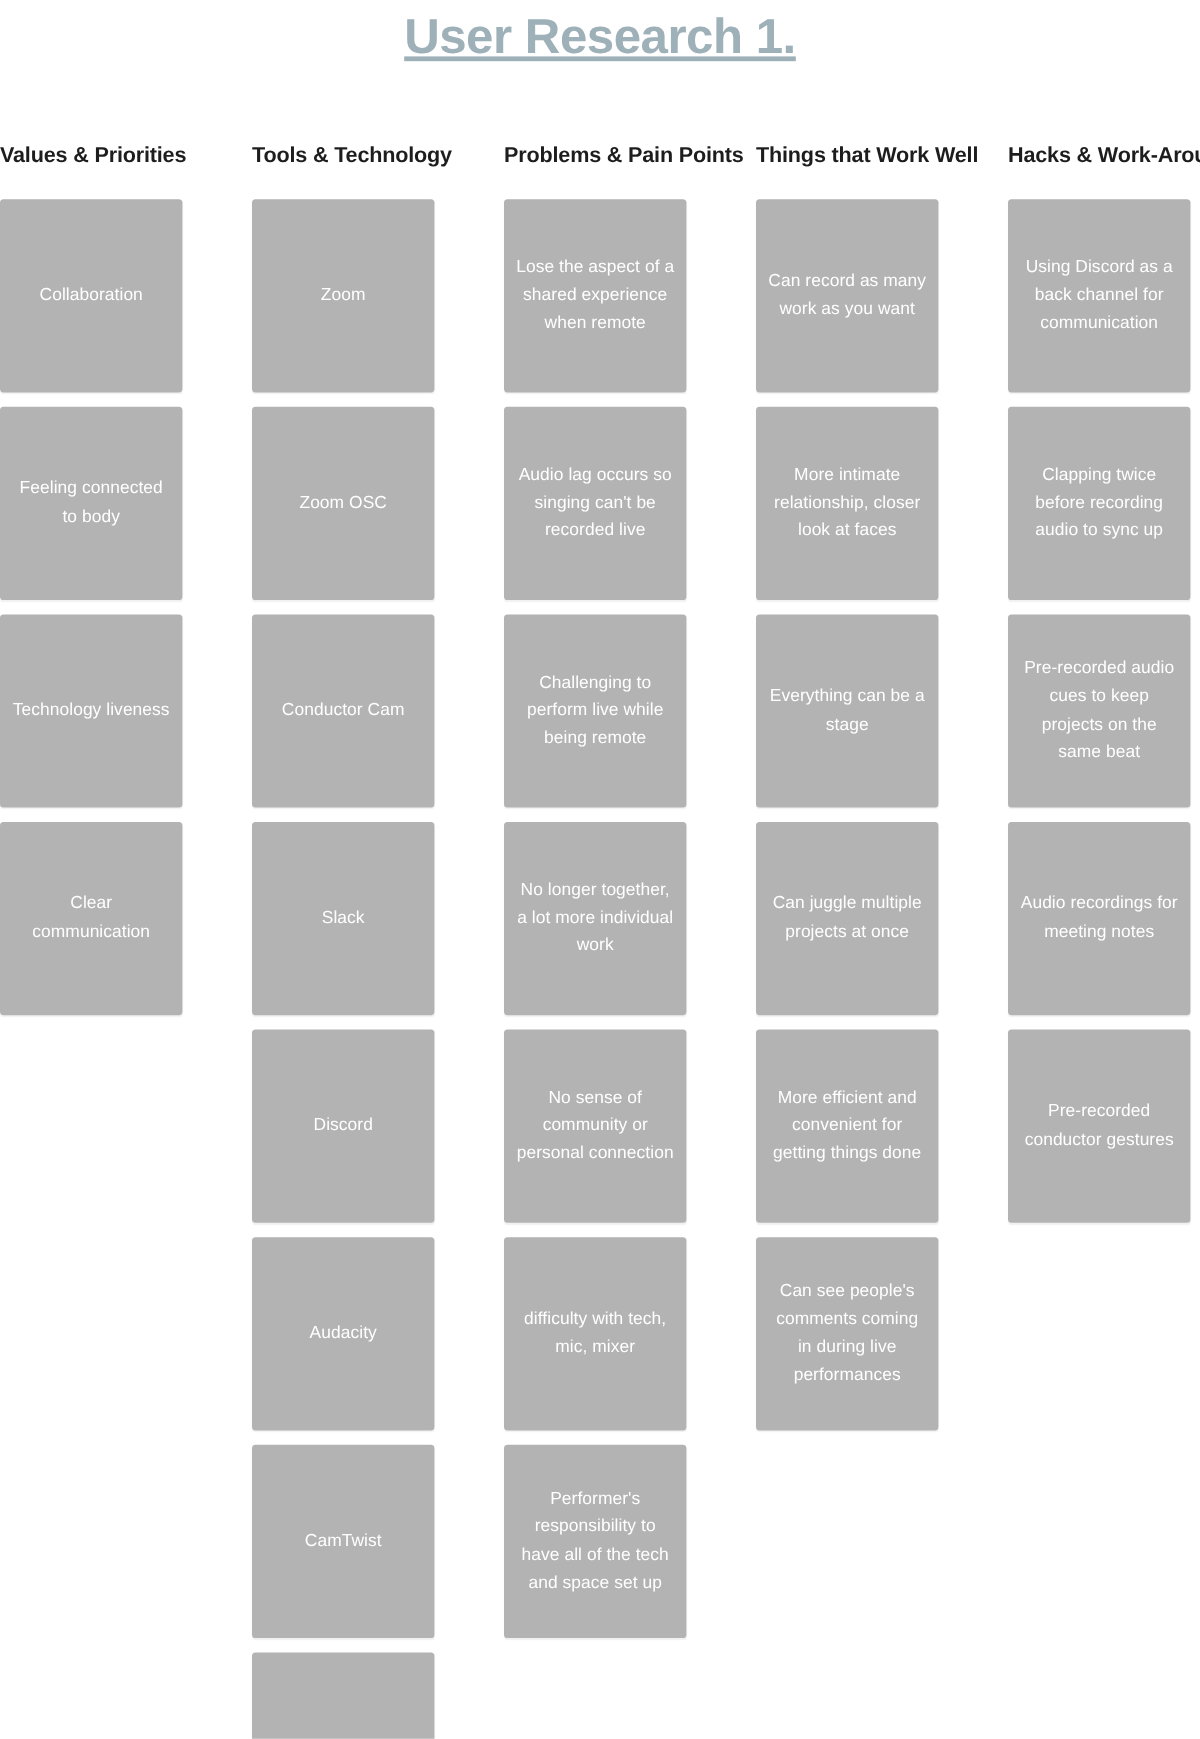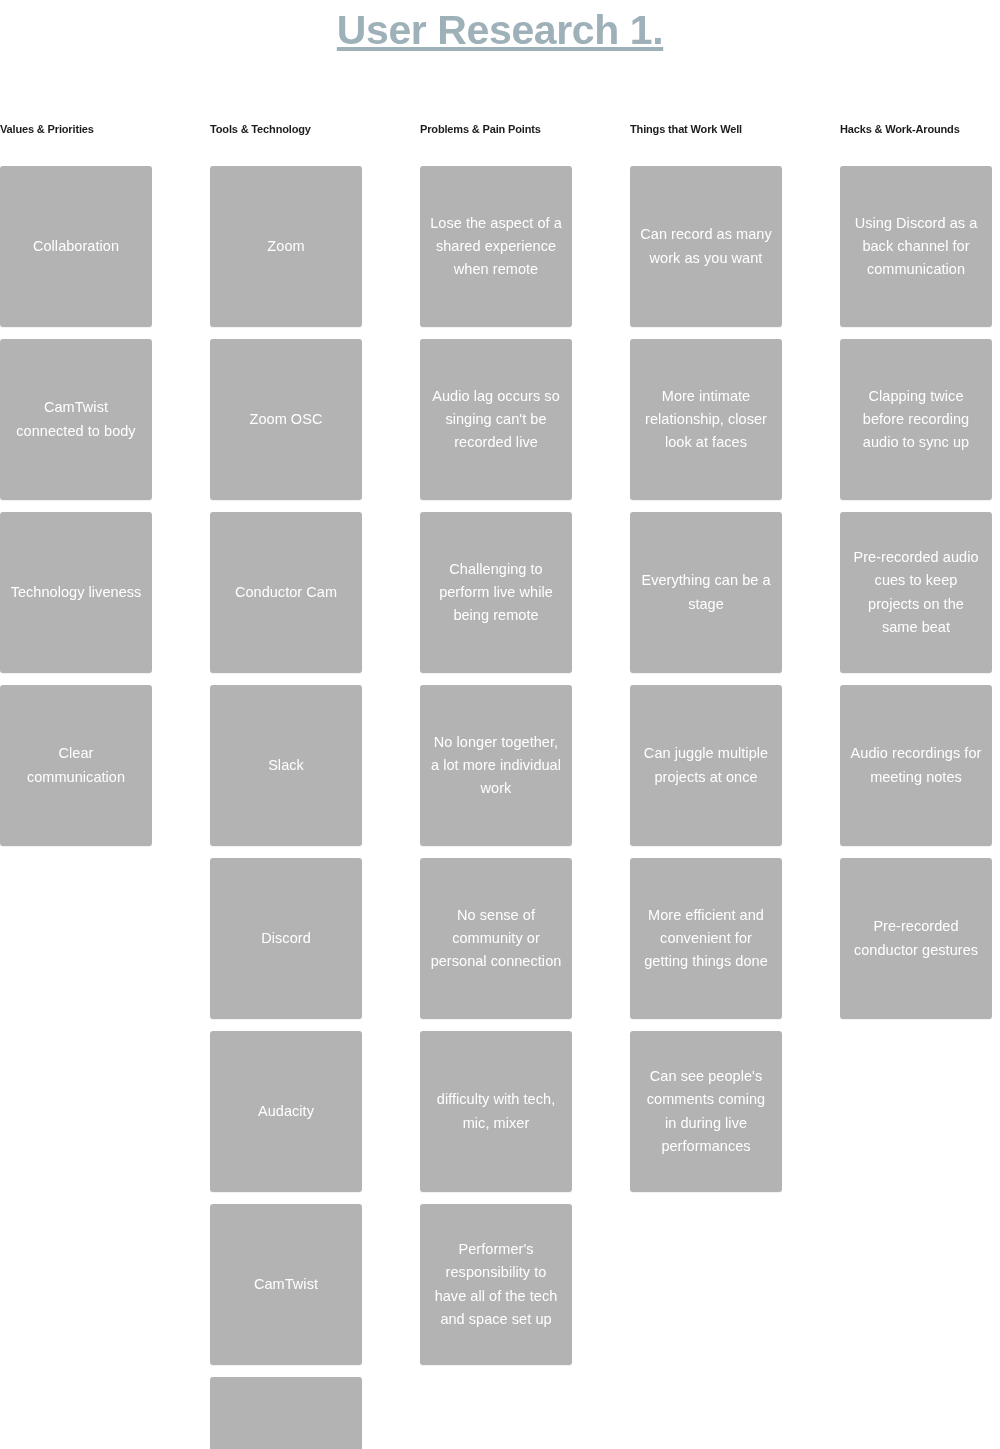--- a/index.html
+++ b/index.html
@@ -52,21 +52,21 @@
   .column {
     width: 152px;
     flex: 0 0 152px;
     display: flex;
     flex-direction: column;
   }
   
   .column.col-1 { margin-left: 0; }
 
   .column-header {
-    font-size: 11px;
+    font-size: 18px;
     font-weight: bold;
     color: #1d1d1d;
     letter-spacing: -0.15px;
     white-space: nowrap;
     height: 18px;
     line-height: 18px;
     margin-bottom: 28px;
   }
 
   .cards {
@@ -106,21 +106,21 @@
   <div class="page-title">User Research 1.</div>
 
   <div class="columns">
       <div class="column col-1">
         <div class="column-header">Values &amp; Priorities</div>
         <div class="cards">
           <div class="card">
             <span class="card-text">Collaboration</span>
           </div>
           <div class="card">
-            <span class="card-text">CamTwist connected to body</span>
+            <span class="card-text">Feeling connected to body</span>
           </div>
           <div class="card">
             <span class="card-text">Technology liveness</span>
           </div>
           <div class="card">
             <span class="card-text">Clear communication</span>
           </div>
         </div>
       </div>
       <div class="column col-2">

